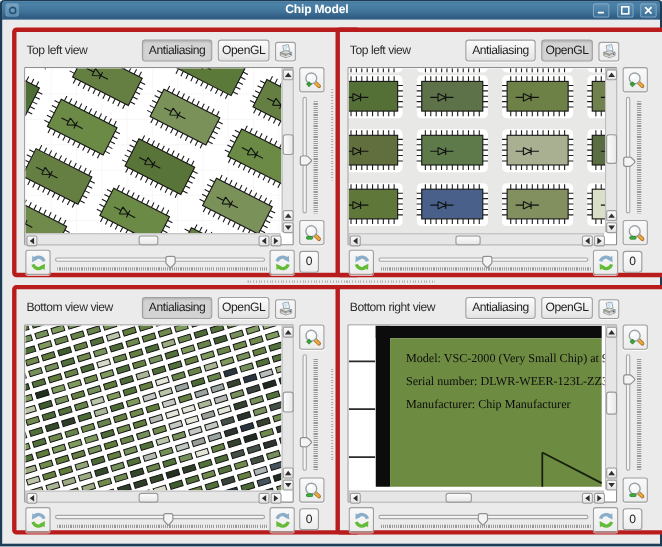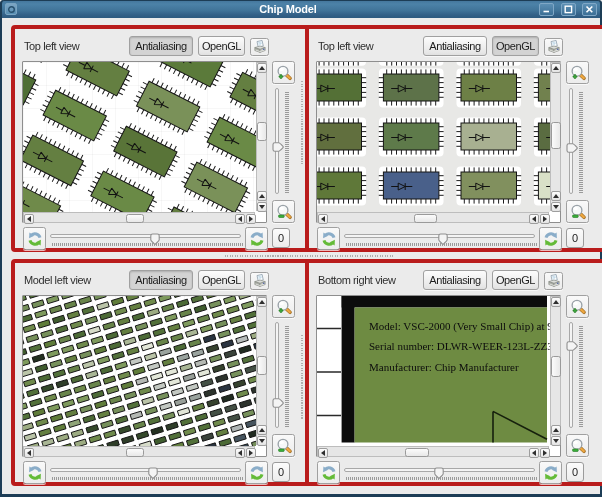--- a/index.html
+++ b/index.html
@@ -427,21 +427,21 @@
       </svg>
     </div>
     <div class="hgroove" style="left:35px;top:204.5px;width:191px"></div>
     <div class="hticks" style="left:37px;top:213.5px;width:191px"></div>
     <div class="hhandle" style="left:128.5px;top:201.5px"><svg width="10" height="12" viewBox="0 0 10 12">
         <path d="M2.6 1 Q0.8 1 0.8 2.8 L0.8 6.8 Q0.8 7.6 4.4 11 Q5 11.6 5.6 11 Q9.2 7.6 9.2 6.8 L9.2 2.8 Q9.2 1 7.4 1 Z" fill="#f4f4f4" stroke="#8f8f8f" stroke-width="1.1"></path>
       </svg></div>
     <div class="zero" style="left:257px;top:199px;width:18px;height:20px">0</div>
   </div>
 <div class="panel" style="left:11px;top:259px">
-    <div class="lbl" style="left:9px;top:11px">Model left view</div>
+    <div class="lbl" style="left:9px;top:11px">Bottom view view</div>
     <div class="btn pressed" style="left:114px;top:7px;width:64px;height:20px;font-size:11px">Antialiasing</div>
     <div class="btn" style="left:183px;top:7px;width:47px;height:20px;font-size:11px">OpenGL</div>
     <div class="btn icon" style="left:235px;top:9px;width:19px;height:17.5px">
       <svg width="14" height="14" viewBox="0 0 14 14">
 <g transform="rotate(-12 7 4)">
           <rect x="4.6" y="1" width="5.2" height="5.6" fill="#fbfdfe" stroke="#8699a8" stroke-width="0.7"></rect>
 <path d="M5.5 2.4h3.4M5.5 3.6h3.4M5.5 4.8h2.2" stroke="#b5d2e4" stroke-width="0.7"></path>
         </g>
 <path d="M1.8 7.6 L7 6 L12.2 7.6 L7 9.4 Z" fill="#dcdeda" stroke="#838680" stroke-width="0.6"></path>
 <path d="M1.8 7.6 L7 9.4 L7 12.4 L1.8 10.5 Z" fill="#aaaea6" stroke="#838680" stroke-width="0.6"></path>

